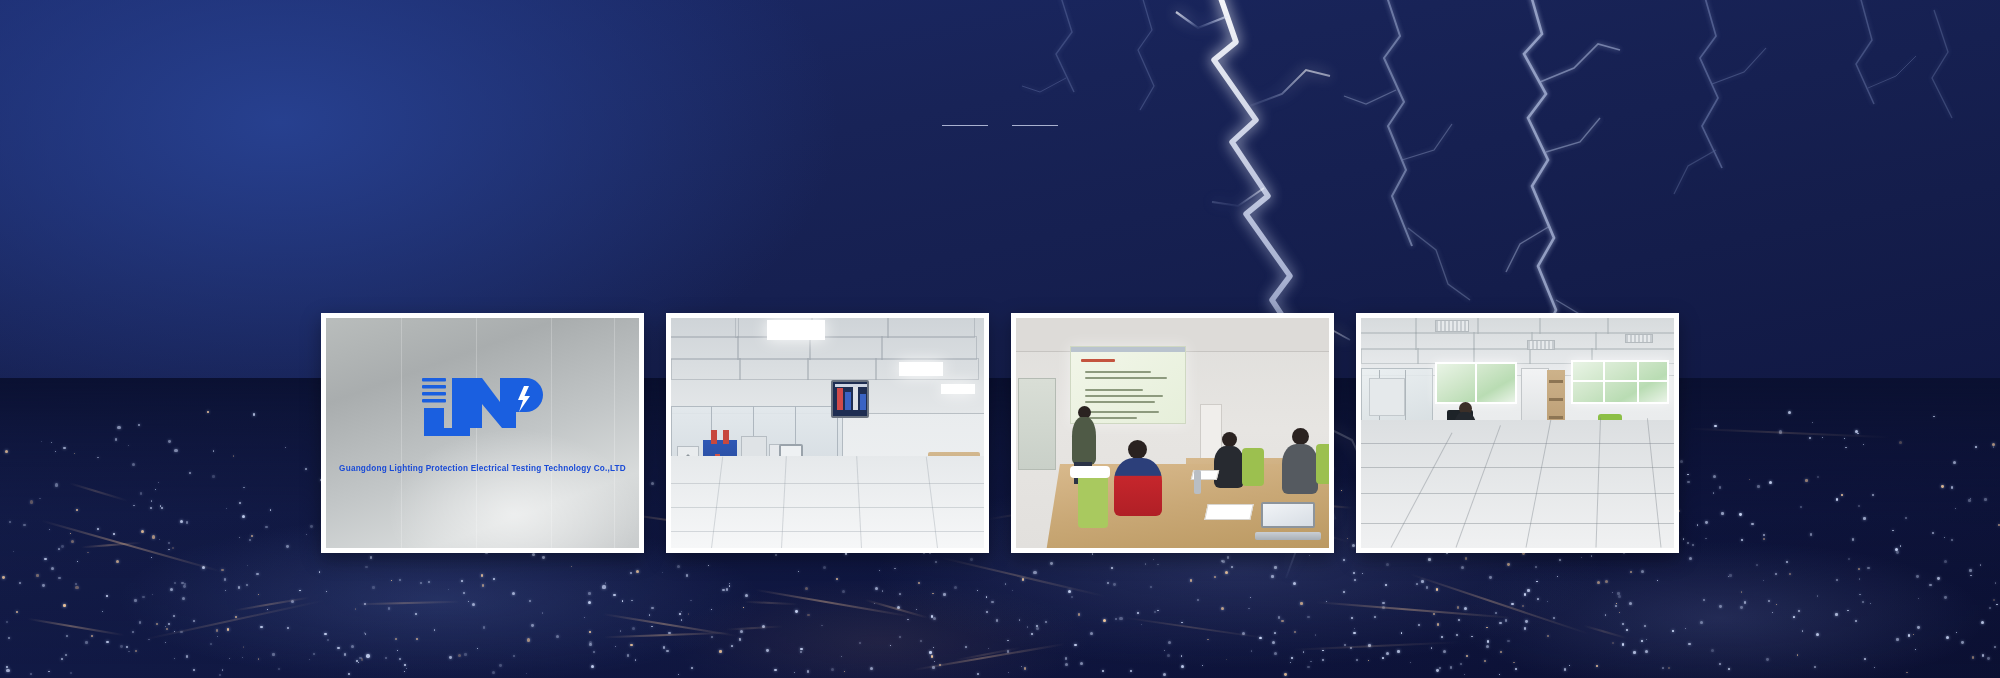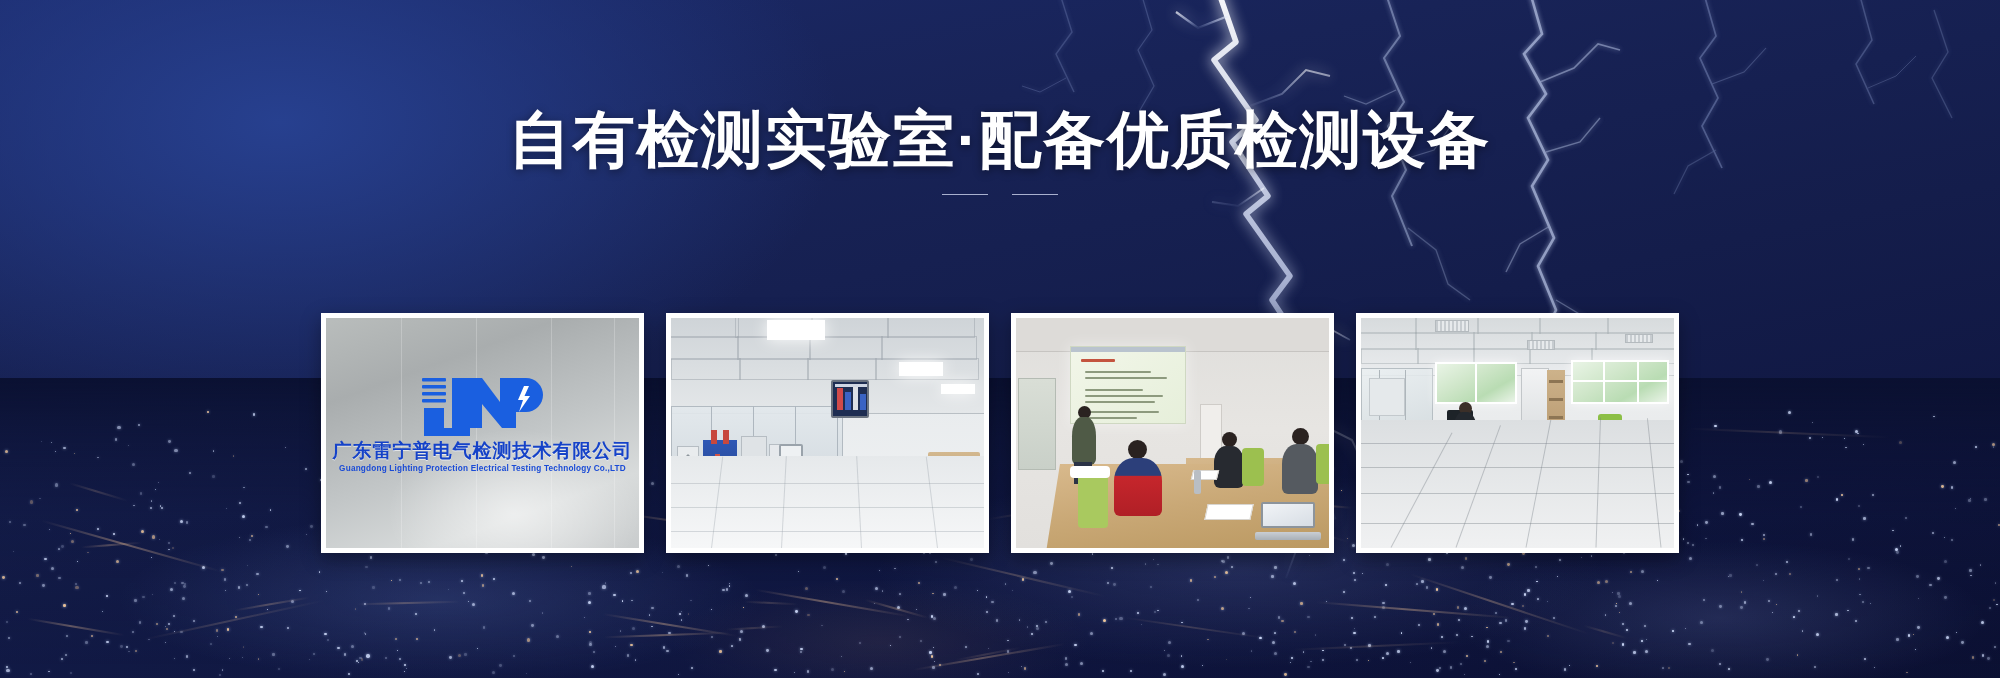--- a/index.html
+++ b/index.html
@@ -1162,21 +1162,20 @@
         <span class="streak" style="left:142.4px;top:241.0px;width:184px;transform:rotate(-12.2deg);opacity:0.32"></span>
         <span class="streak" style="left:1162.0px;top:136.6px;width:192px;transform:rotate(15.9deg);opacity:0.51"></span>
         <span class="streak" style="left:744.1px;top:224.0px;width:54px;transform:rotate(2.9deg);opacity:0.31"></span>
         <span class="streak" style="left:1199.0px;top:137.0px;width:126px;transform:rotate(-11.9deg);opacity:0.33"></span>
         <span class="streak" style="left:1405.3px;top:225.2px;width:189px;transform:rotate(18.5deg);opacity:0.52"></span>
         <span class="streak" style="left:68.2px;top:113.4px;width:61px;transform:rotate(16.9deg);opacity:0.32"></span>
       </div>
   </div>
 
   <div id="headline-block">
-    <div id="headline">自有检测实验室·配备优质检测设备</div>
     <div id="subline">
       <span class="rule"></span>
       <span class="rule"></span>
     </div>
   </div>
 
   <div id="gallery">
 
     <div class="photo-card">
       <div class="photo-inner p1">
@@ -1191,21 +1190,20 @@
             <rect x="2" y="13" width="24" height="3.6" rx="1"></rect>
             <rect x="2" y="20" width="24" height="3.6" rx="1"></rect>
             <rect x="2" y="27" width="24" height="3.6" rx="1"></rect>
             <path d="M4 36 h20 v20 h26 v8 H4 Z"></path>
             <path d="M32 6 h16 v50 h-16 Z"></path>
             <path d="M48 6 h14 l18 24 v-24 h16 v50 h-14 L62 32 v24 H48 Z"></path>
             <path d="M92 6 h14 a17 17 0 0 1 0 34 h-14 Z"></path>
           </g>
           <polygon points="104,14 98,28 103,28 99,40 110,24 104.5,24 109,14" fill="#ffffff"></polygon>
         </svg>
-        <div class="cn">广东雷宁普电气检测技术有限公司</div>
         <div class="en">Guangdong Lighting Protection Electrical Testing Technology Co.,LTD</div>
       </div>
     </div>
 
     <div class="photo-card">
       <div class="photo-inner p2">
         <div class="ceiling"></div>
         <div class="ctile" style="left:-10px; top:-6px; width:78px; height:26px;"></div>
         <div class="ctile" style="left:64px; top:-6px; width:78px; height:26px;"></div>
         <div class="ctile" style="left:140px; top:-6px; width:78px; height:26px;"></div>

